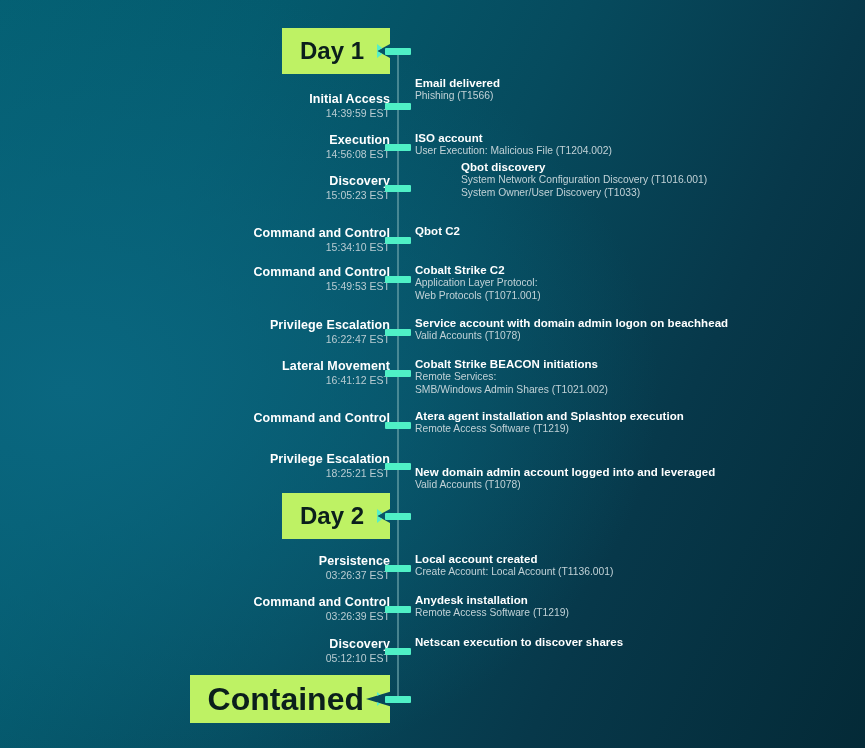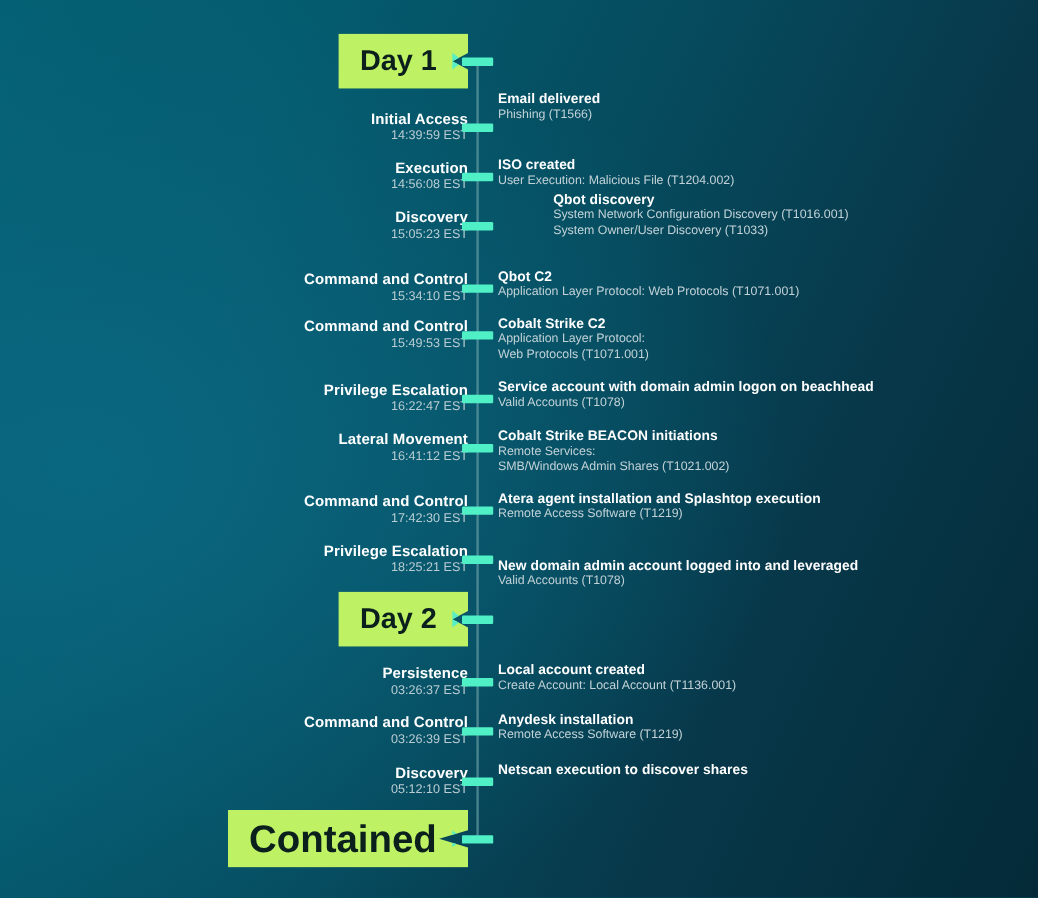--- a/index.html
+++ b/index.html
@@ -106,41 +106,40 @@
     <div class="right-col" style="top: 76px;">
       <div class="event-title">Email delivered</div>
       <div class="technique">Phishing (T1566)</div>
     </div>
     <div class="left-col" style="top: 133px; left: 80px; width: 310px;">
       <div class="tactic">Execution</div>
       <div class="time">14:56:08 EST</div>
     </div>
     <div class="tick" style="top: 144px;"></div>
     <div class="right-col" style="top: 131px;">
-      <div class="event-title">ISO created</div>
+      <div class="event-title">ISO account</div>
       <div class="technique">User Execution: Malicious File (T1204.002)</div>
     </div>
     <div class="left-col" style="top: 174px; left: 80px; width: 310px;">
       <div class="tactic">Discovery</div>
       <div class="time">15:05:23 EST</div>
     </div>
     <div class="tick" style="top: 185px;"></div>
     <div class="right-col" style="top: 160px; margin-left: 46px;">
       <div class="event-title">Qbot discovery</div>
       <div class="technique">System Network Configuration Discovery (T1016.001)</div>
       <div class="technique">System Owner/User Discovery (T1033)</div>
     </div>
     <div class="left-col" style="top: 226px; left: 80px; width: 310px;">
       <div class="tactic">Command and Control</div>
       <div class="time">15:34:10 EST</div>
     </div>
     <div class="tick" style="top: 237px;"></div>
     <div class="right-col" style="top: 224px;">
       <div class="event-title">Qbot C2</div>
-      <div class="technique">Application Layer Protocol: Web Protocols (T1071.001)</div>
     </div>
     <div class="left-col" style="top: 265px; left: 80px; width: 310px;">
       <div class="tactic">Command and Control</div>
       <div class="time">15:49:53 EST</div>
     </div>
     <div class="tick" style="top: 276px;"></div>
     <div class="right-col" style="top: 263px;">
       <div class="event-title">Cobalt Strike C2</div>
       <div class="technique">Application Layer Protocol:</div>
       <div class="technique">Web Protocols (T1071.001)</div>
@@ -159,21 +158,20 @@
       <div class="time">16:41:12 EST</div>
     </div>
     <div class="tick" style="top: 370px;"></div>
     <div class="right-col" style="top: 357px;">
       <div class="event-title">Cobalt Strike BEACON initiations</div>
       <div class="technique">Remote Services:</div>
       <div class="technique">SMB/Windows Admin Shares (T1021.002)</div>
     </div>
     <div class="left-col" style="top: 411px; left: 80px; width: 310px;">
       <div class="tactic">Command and Control</div>
-      <div class="time">17:42:30 EST</div>
     </div>
     <div class="tick" style="top: 422px;"></div>
     <div class="right-col" style="top: 409px;">
       <div class="event-title">Atera agent installation and Splashtop execution</div>
       <div class="technique">Remote Access Software (T1219)</div>
     </div>
     <div class="left-col" style="top: 452px; left: 80px; width: 310px;">
       <div class="tactic">Privilege Escalation</div>
       <div class="time">18:25:21 EST</div>
     </div>

